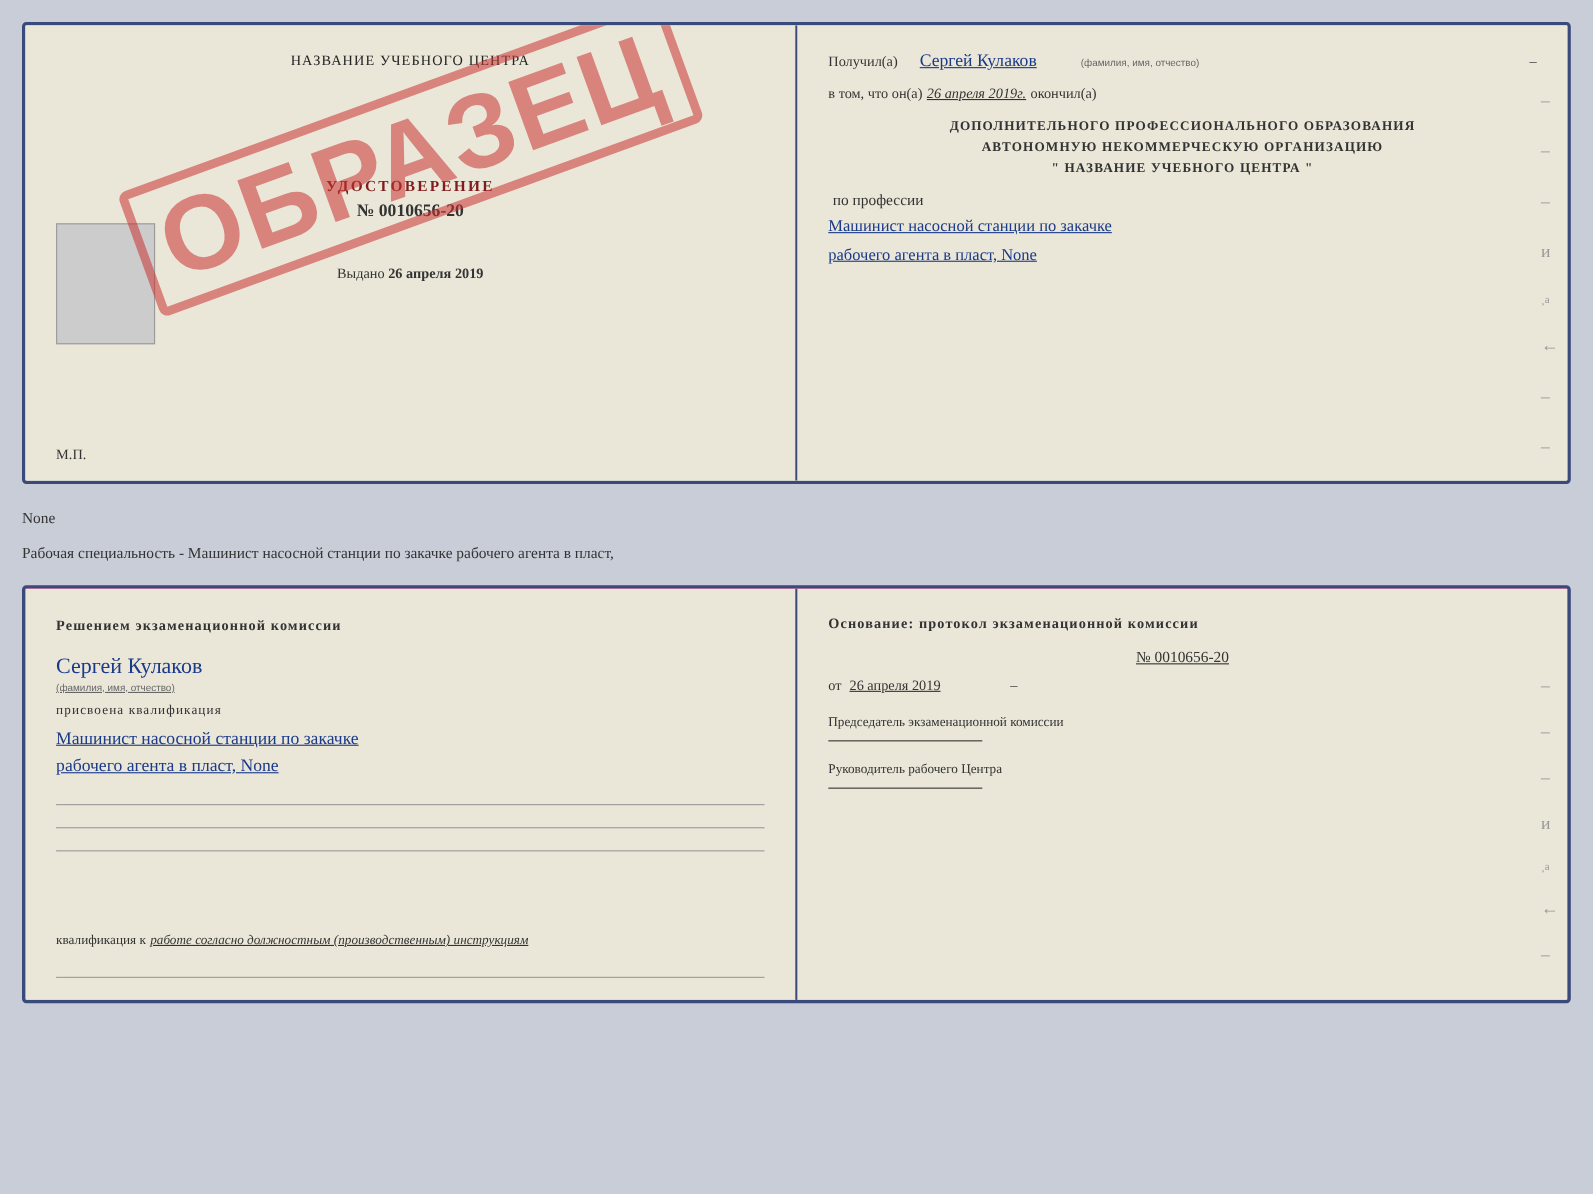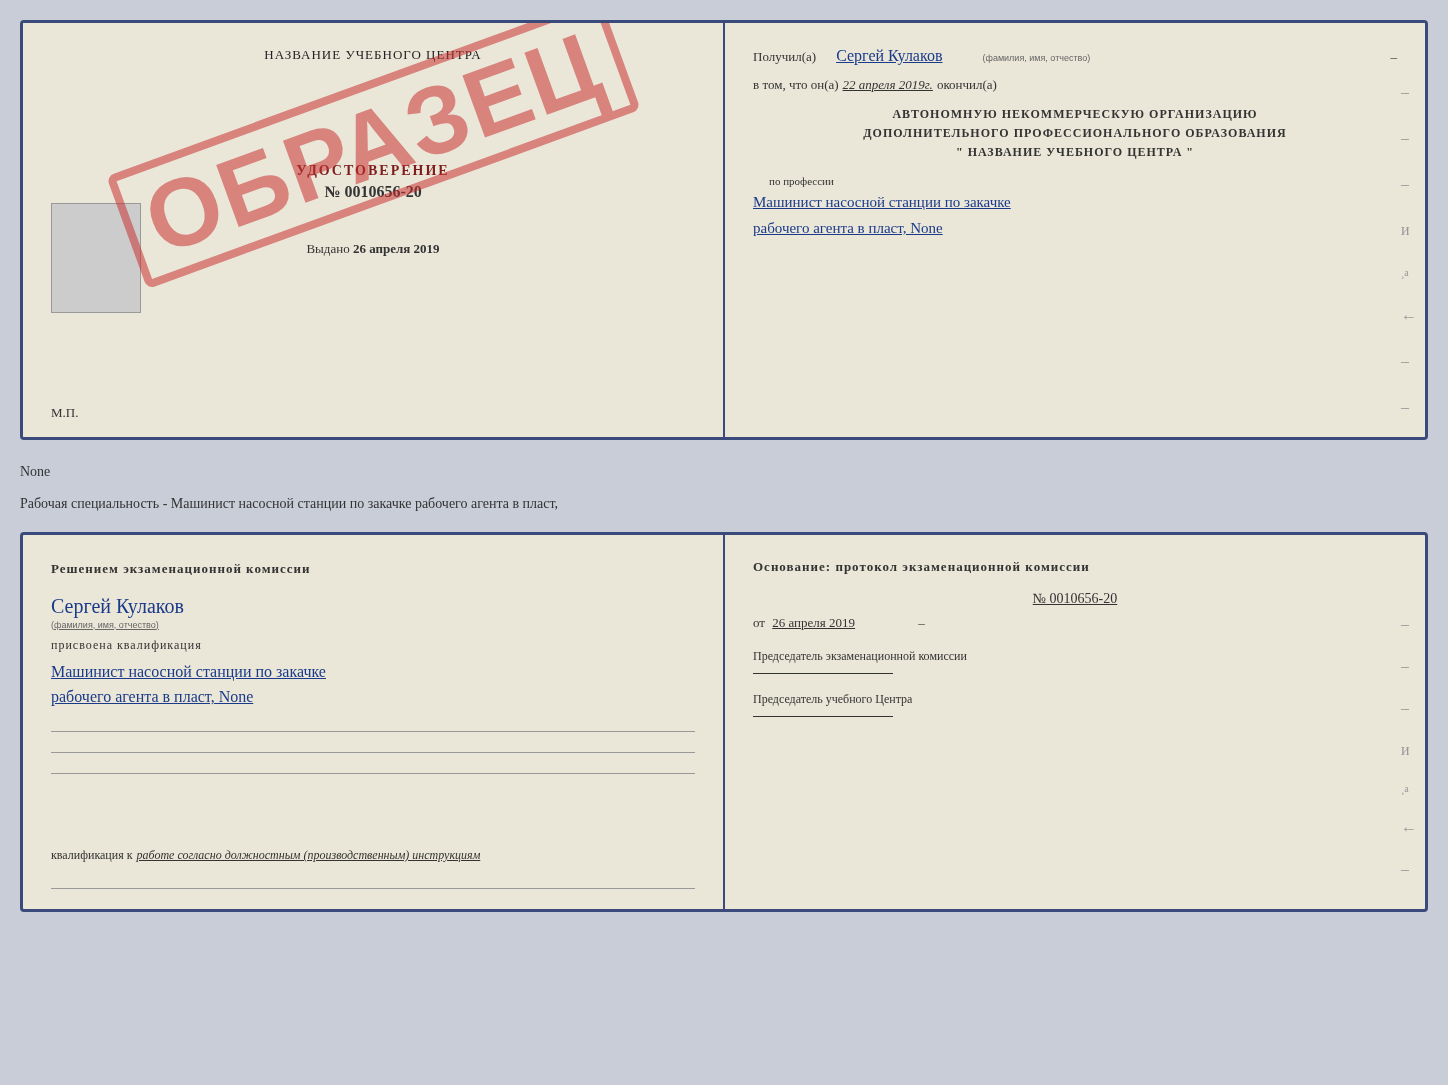--- a/index.html
+++ b/index.html
@@ -192,23 +192,23 @@
       text-align: center;
       font-size: 12px;
       font-weight: bold;
       letter-spacing: 1px;
       color: #333;
       margin: 12px 0;
       line-height: 1.6;
     }
 
     .po-professii {
-      font-size: 11px;
-      color: #333;
-      margin: 8px 0 4px 16px;
+      font-size: 14px;
+      color: #333;
+      margin: 8px 0 4px 4px;
     }
 
     .profession-handwritten {
       font-family: 'Segoe Script', 'Brush Script MT', cursive;
       font-size: 15px;
       color: #1a3a8a;
       text-decoration: underline;
       display: block;
       margin-top: 4px;
       line-height: 1.5;
@@ -412,27 +412,27 @@
       <div class="poluchil-line">
         <span>Получил(а)</span>
         <span class="handwritten">Сергей Кулаков</span>
         <br>
         <span class="small-label">(фамилия, имя, отчество)</span>
         <span style="margin-left:auto;">–</span>
       </div>
 
       <div class="vtom-line">
         <span>в том, что он(а)</span>
-        <span class="underline-val">22 апреля 2019г.</span>
+        <span class="underline-val">26 апреля 2019г.</span>
         <span>окончил(а)</span>
       </div>
 
       <div class="autonomous-org-block">
+        <div>ДОПОЛНИТЕЛЬНОГО ПРОФЕССИОНАЛЬНОГО ОБРАЗОВАНИЯ</div>
         <div>АВТОНОМНУЮ НЕКОММЕРЧЕСКУЮ ОРГАНИЗАЦИЮ</div>
-        <div>ДОПОЛНИТЕЛЬНОГО ПРОФЕССИОНАЛЬНОГО ОБРАЗОВАНИЯ</div>
         <div>"   НАЗВАНИЕ УЧЕБНОГО ЦЕНТРА   "</div>
       </div>
 
       <div class="po-professii">по профессии</div>
       <span class="profession-handwritten">Машинист насосной станции по закачке</span>
       <span class="profession-handwritten">рабочего агента в пласт, None</span>
 
       <div class="right-dashes">
         <span>–</span>
         <span>–</span>
@@ -491,21 +491,21 @@
         <span style="text-decoration:underline; margin-left:4px;">26 апреля 2019</span>
         <span style="margin-left: 60px;">–</span>
       </div>
 
       <div class="chairman-block">
         <div>Председатель экзаменационной комиссии</div>
         <span class="signature-line"></span>
       </div>
 
       <div class="rukovoditel-block">
-        <div>Председатель учебного Центра</div>
+        <div>Руководитель рабочего Центра</div>
         <span class="signature-line"></span>
       </div>
 
       <div class="bottom-right-dashes">
         <span>–</span>
         <span>–</span>
         <span>–</span>
         <span>и</span>
         <span style="font-size:10px">¸а</span>
         <span>←</span>

